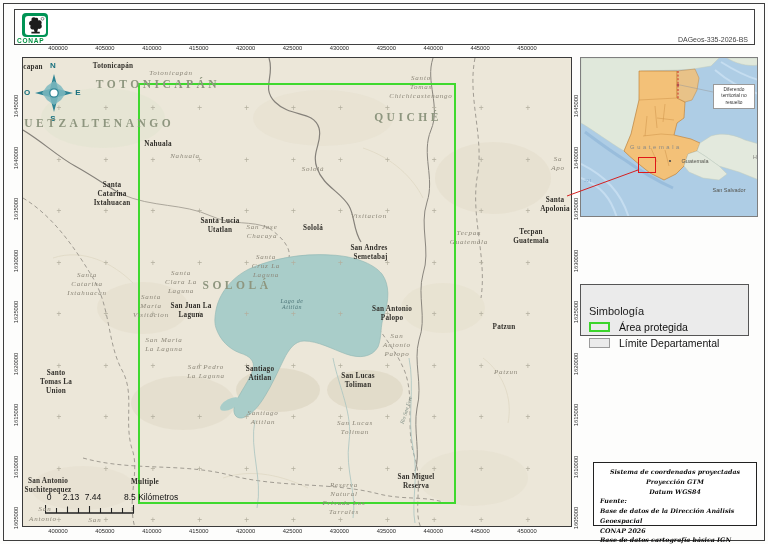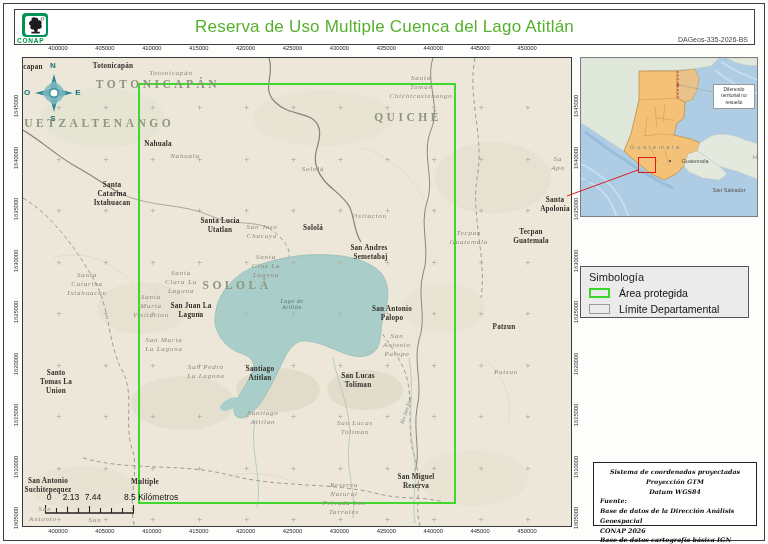--- a/index.html
+++ b/index.html
@@ -67,22 +67,22 @@
   .inset-label.country { font:5.8px "Liberation Sans",sans-serif; color:#8a8a86; letter-spacing:2.6px; }
   .inset-label.city { font:5.5px "Liberation Sans",sans-serif; color:#55554f; }
   .inset-label.depth { font:italic 5px "Liberation Serif",serif; color:#7aa3c8; }
   .note-box { position:absolute; left:132px; top:26px; width:42px; height:25px;
     background:#fff; border:.8px solid #999; font-size:4.8px; color:#333;
     text-align:center; line-height:1.35; padding-top:2px; }
   .inset-red-rect { position:absolute; left:57px; top:99px; width:18px; height:16px;
     border:1.6px solid #e01818; }
 
   
-  .legend { position:absolute; left:580px; top:266px; width:169px; height:52px;
-    background:#ebebeb; border:1.3px solid #555; padding:4px 8px; }
+  .legend { position:absolute; left:580px; top:284px; width:169px; height:52px;
+    background:#ebebeb; border:1.3px solid #555; padding:20px 8px; }
   .legend-title { font-size:11px; color:#222; }
   .legend-row { display:flex; align-items:center; margin-top:4px; }
   .swatch { width:21px; height:10px; margin-right:9px; background:#ebebeb; }
   .swatch.departmental { border:1px solid #9b9b9b; }
   .swatch.protected { border:2px solid #3cd52c; }
   .legend-row .lbl { font-size:10.5px; color:#111; }
 
   
   .infobox { position:absolute; left:593px; top:462px; width:164px; height:64px;
     background:#fff; border:1.5px solid #222; padding:4px 6px 0 6px; }
@@ -100,21 +100,20 @@
 <div class="header">
   <div class="logo-box">
     <div class="logo-inner">
       <svg width="21" height="19" viewBox="0 0 21 19">
         <path d="M11,2 c-2.6,-1.6 -5.2,0 -4.4,2.4 c-3.2,0.8 -3.2,4.4 -0.8,5.2 c-1.6,2.4 0.8,4.6 3,3.8 l0.8,2.4 h-3.2 v1.6 h8.4 v-1.6 h-2.6 l0.8,-3 c3.2,0.8 4.8,-2.2 3.2,-4.6 c1.6,-2.4 -0.8,-4.8 -3.2,-3.8 c0.8,-1.6 -0.8,-3.2 -2,-2.4 z" fill="#1c1c1c"></path>
         <circle cx="17.5" cy="2.8" r="1.4" fill="none" stroke="#1c1c1c" stroke-width=".5"></circle>
       </svg>
     </div>
   </div>
   <div class="logo-text">CONAP</div>
-  <div class="title">Reserva de Uso Multiple Cuenca del Lago Atitlán</div>
   <div class="doc-id">DAGeos-335-2026-BS</div>
 </div>
 
 <div class="map">
   <svg class="terrain" width="550" height="470" viewBox="0 0 550 470">
 
     <ellipse cx="80" cy="60" rx="62" ry="30" fill="#e2e5d0" opacity=".6"></ellipse>
     <ellipse cx="300" cy="60" rx="70" ry="28" fill="#e6e0cd" opacity=".5"></ellipse>
     <ellipse cx="470" cy="120" rx="58" ry="36" fill="#e4ddca" opacity=".55"></ellipse>
     <ellipse cx="120" cy="250" rx="46" ry="26" fill="#e3dccb" opacity=".55"></ellipse>

